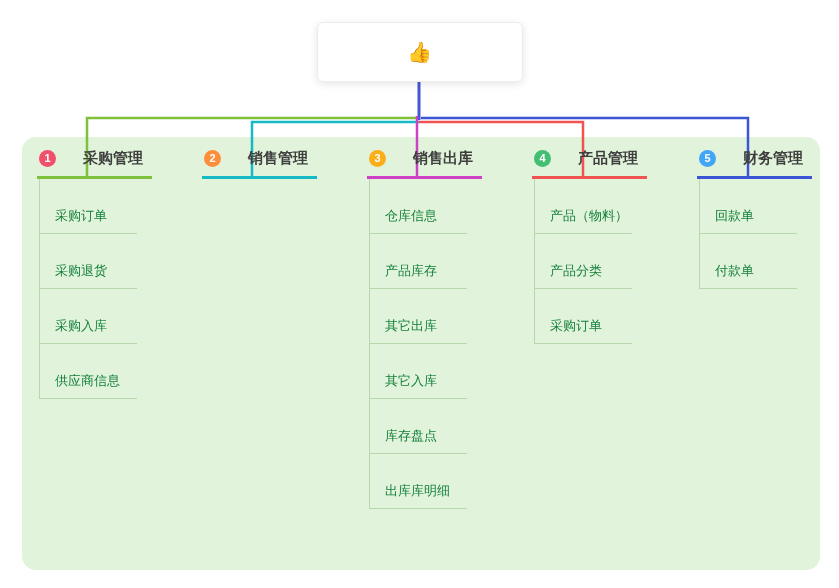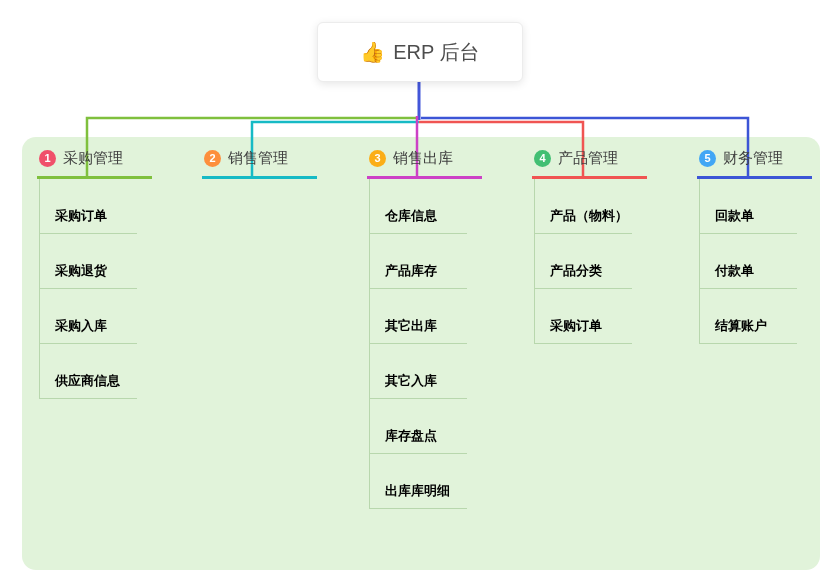--- a/index.html
+++ b/index.html
@@ -23,40 +23,39 @@
   .branch{position:absolute;top:148px;width:160px;z-index:3;}
   .branch-header{
     display:flex;align-items:center;gap:7px;
     width:113px;padding:0 0 8px 2px;border-bottom:3px solid #999;
     cursor:default;
   }
   .badge{
     width:17px;height:17px;border-radius:50%;flex:0 0 17px;
     color:#ffffff;font-size:11px;line-height:17px;text-align:center;font-weight:bold;
   }
-  .branch-title{font-size:15px;font-weight:normal;color:#3f3f3f;line-height:20px;white-space:nowrap;}
+  .branch-title{font-size:15px;font-weight:bold;color:#3f3f3f;line-height:20px;white-space:nowrap;margin-left:20px;}
   .children{
     margin-left:2px;border-left:1px solid var(--line,#b8d7ad);
   }
   .child{
     box-sizing:border-box;width:97px;padding:27px 0 8px 15px;
     border-bottom:1px solid var(--line,#b8d7ad);
-    font-size:13px;line-height:19px;color:#000000;white-space:nowrap;font-weight:bold;
+    font-size:13px;line-height:19px;color:#15803d;white-space:nowrap;
   }
   
   .b0{left:37px;} .b1{left:202px;} .b2{left:367px;} .b3{left:532px;} .b4{left:697px;}
 </style>
 </head>
 <body>
 
 <div class="canvas" style="--line: #b8d7ad;">
 
   <div class="root-node">
     <span class="icon">👍</span>
-    <span>ERP 后台</span>
   </div>
 
   <svg class="connectors" width="839" height="588" viewBox="0 0 839 588">
     <polyline points="419,82 419,120" fill="none" stroke-width="3" stroke="#4356d9"></polyline>
     <polyline points="417,118 87,118 87,178" fill="none" stroke-width="2.5" stroke="#7fc03d"></polyline>
     <polyline points="419,122 252,122 252,178" fill="none" stroke-width="2.5" stroke="#16bac5"></polyline>
     <polyline points="417,116 417,178" fill="none" stroke-width="2.5" stroke="#cc41c6"></polyline>
     <polyline points="419,122 583,122 583,178" fill="none" stroke-width="2.5" stroke="#f05452"></polyline>
     <polyline points="421,118 748,118 748,178" fill="none" stroke-width="2.5" stroke="#3c55d6"></polyline>
   </svg>
@@ -111,17 +110,16 @@
   </div>
 
   <div class="branch b4">
     <div class="branch-header" style="border-bottom-color: rgb(60, 85, 214);">
       <span class="badge" style="background: rgb(65, 166, 245);">5</span>
       <span class="branch-title">财务管理</span>
     </div>
     <div class="children">
       <div class="child">回款单</div>
       <div class="child">付款单</div>
-      <div class="child">结算账户</div>
     </div>
   </div>
 
 </div>
 
 </body></html>

